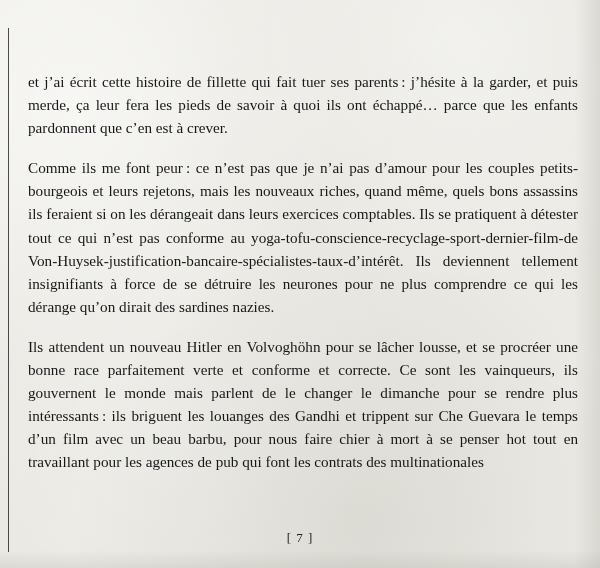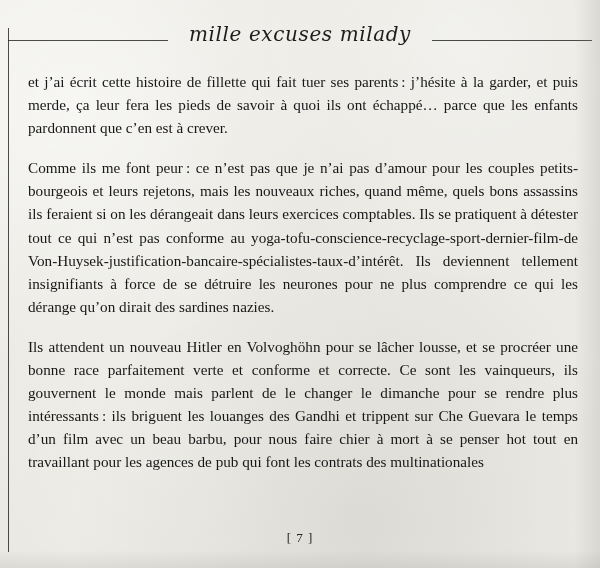--- a/index.html
+++ b/index.html
@@ -116,25 +116,20 @@
 </style>
 </head>
 <body>
 
 <div class="paper-texture"></div>
 
 <div class="page">
 
   <div class="left-rule"></div>
 
-  <div class="header">
-    <div class="header-rule-left"></div>
-    <div class="header-rule-right"></div>
-    <div class="header-title">mille excuses milady</div>
-  </div>
 
   <div class="content">
     <p class="para">et j’ai écrit cette histoire de fillette qui fait tuer ses parents : j’hésite à la garder, et puis merde, ça leur fera les pieds de savoir à quoi ils ont échappé… parce que les enfants pardonnent que c’en est à crever.</p>
     <p class="para">Comme ils me font peur : ce n’est pas que je n’ai pas d’amour pour les couples petits-bourgeois et leurs rejetons, mais les nouveaux riches, quand même, quels bons assassins ils feraient si on les dérangeait dans leurs exercices comptables. Ils se pratiquent à détester tout ce qui n’est pas conforme au yoga-tofu-conscience-recyclage-sport-dernier-film-de Von-Huysek-justification-bancaire-spécialistes-taux-d’intérêt. Ils deviennent tellement insignifiants à force de se détruire les neurones pour ne plus comprendre ce qui les dérange qu’on dirait des sardines nazies.</p>
     <p class="para">Ils attendent un nouveau Hitler en Volvoghöhn pour se lâcher lousse, et se procréer une bonne race parfaitement verte et conforme et correcte. Ce sont les vainqueurs, ils gouvernent le monde mais parlent de le changer le dimanche pour se rendre plus intéressants : ils briguent les louanges des Gandhi et trippent sur Che Guevara le temps d’un film avec un beau barbu, pour nous faire chier à mort à se penser hot tout en travaillant pour les agences de pub qui font les contrats des multinationales</p>
   </div>
 
   <div class="folio">[ 7 ]</div>
 
   <div class="edge-shadow"></div>

